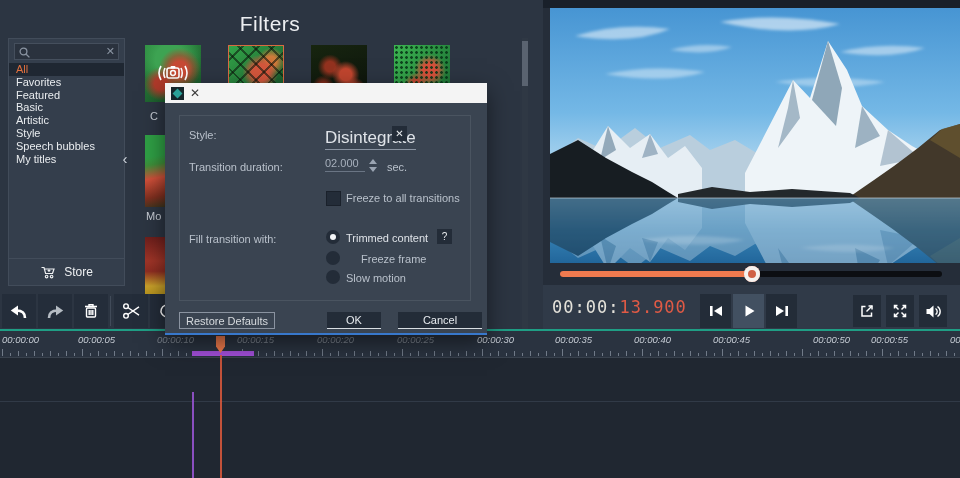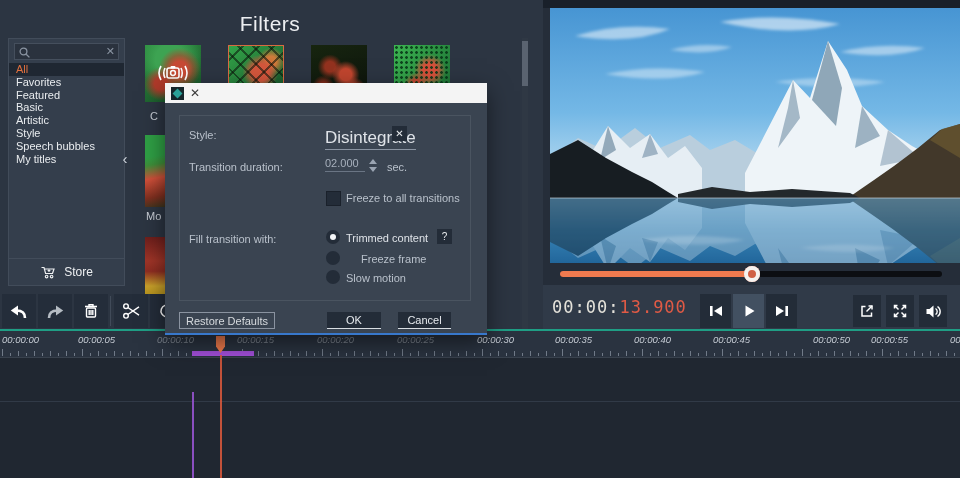--- a/index.html
+++ b/index.html
@@ -219,21 +219,21 @@
     <div class="radio on" style="top:147px;"></div>
     <div class="dlbl" style="left:181px;top:149px;color:#dfe3e8;">Trimmed content</div>
     <div class="sq-btn" style="left:272px;top:146px;">?</div>
     <div class="radio" style="top:168px;"></div>
     <div class="dlbl" style="left:196px;top:170px;">Freeze frame</div>
     <div class="radio" style="top:187px;"></div>
     <div class="dlbl" style="left:181px;top:189px;">Slow motion</div>
 
     <div class="btn ghost" style="left:14px;top:229px;width:96px;">Restore Defaults</div>
     <div class="btn dark" style="left:162px;top:229px;width:54px;">OK</div>
-    <div class="btn dark" style="left:233px;top:229px;width:53px;">Cancel</div>
+    <div class="btn dark" style="left:233px;top:229px;width:84px;">Cancel</div>
   </div>
 
   <div class="abs preview-panel">
     <div class="pv-top"></div>
     <div class="video">
       <svg width="410" height="255" viewBox="0 0 410 255">
         <defs>
           <linearGradient id="sky" x1="0" y1="0" x2="0" y2="1">
             <stop offset="0" stop-color="#4795d3"></stop>
               <stop offset=".55" stop-color="#74b8e6"></stop>

